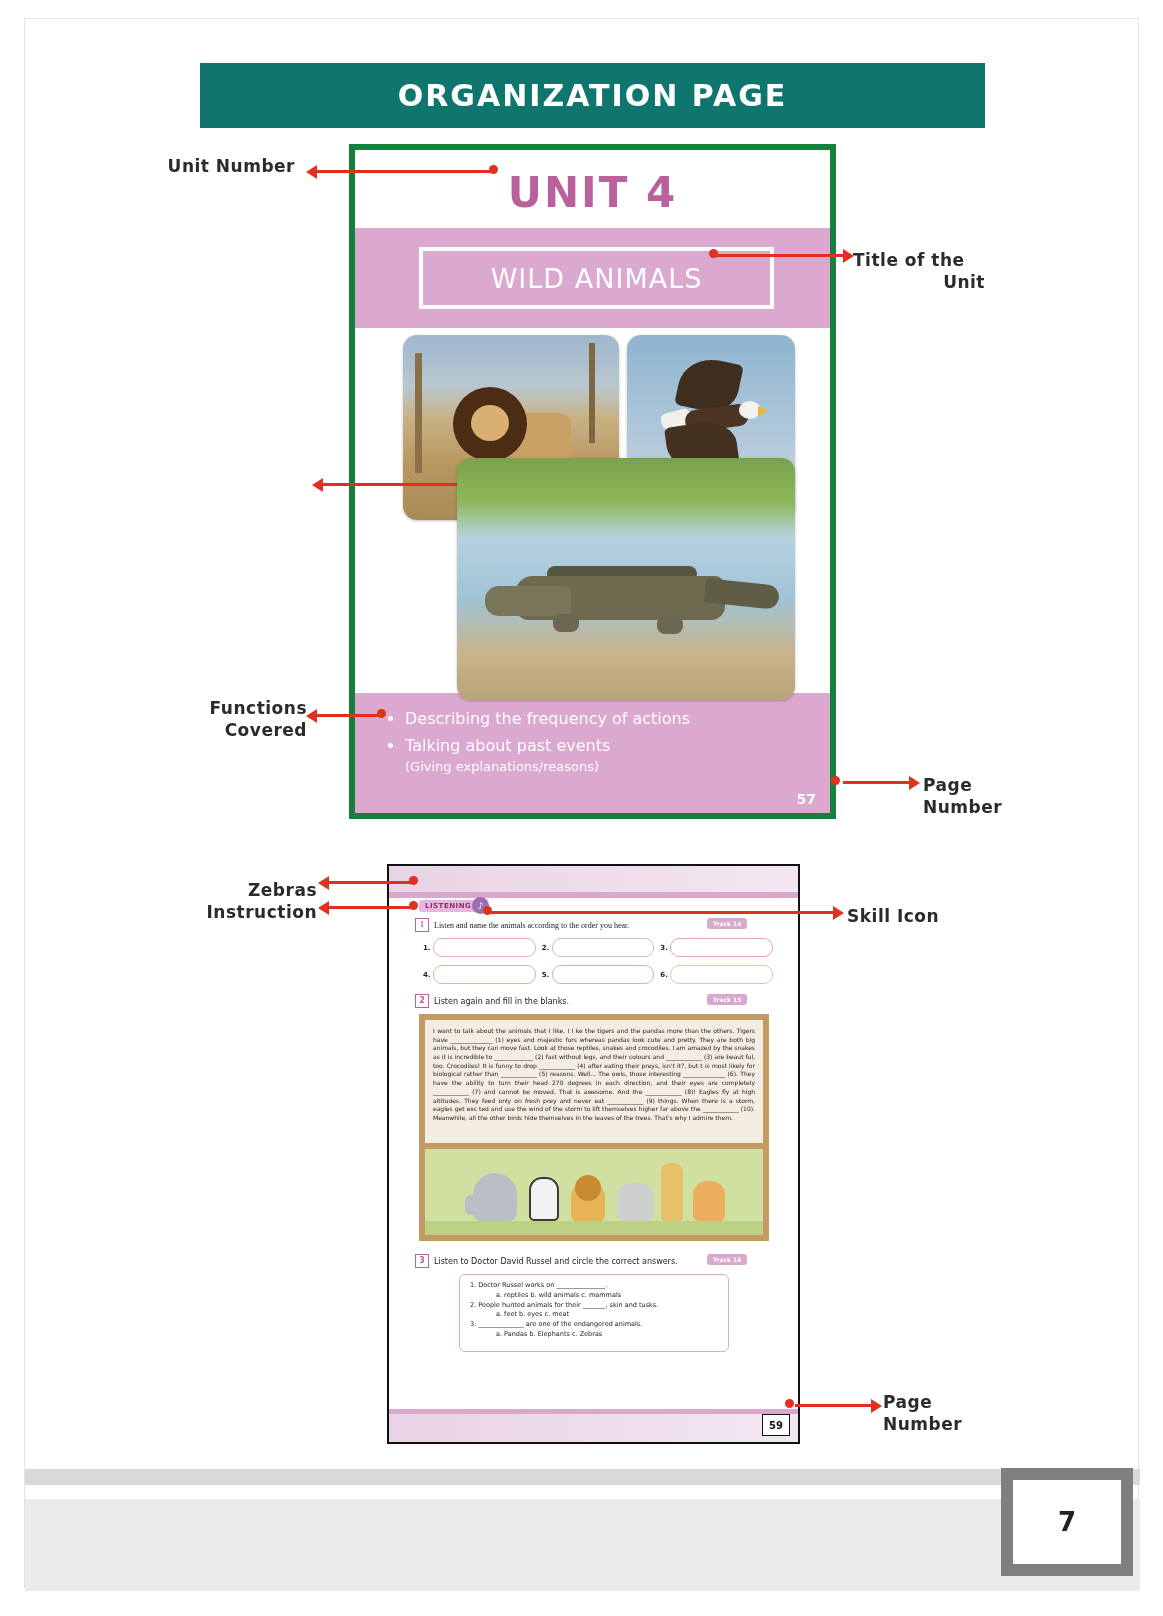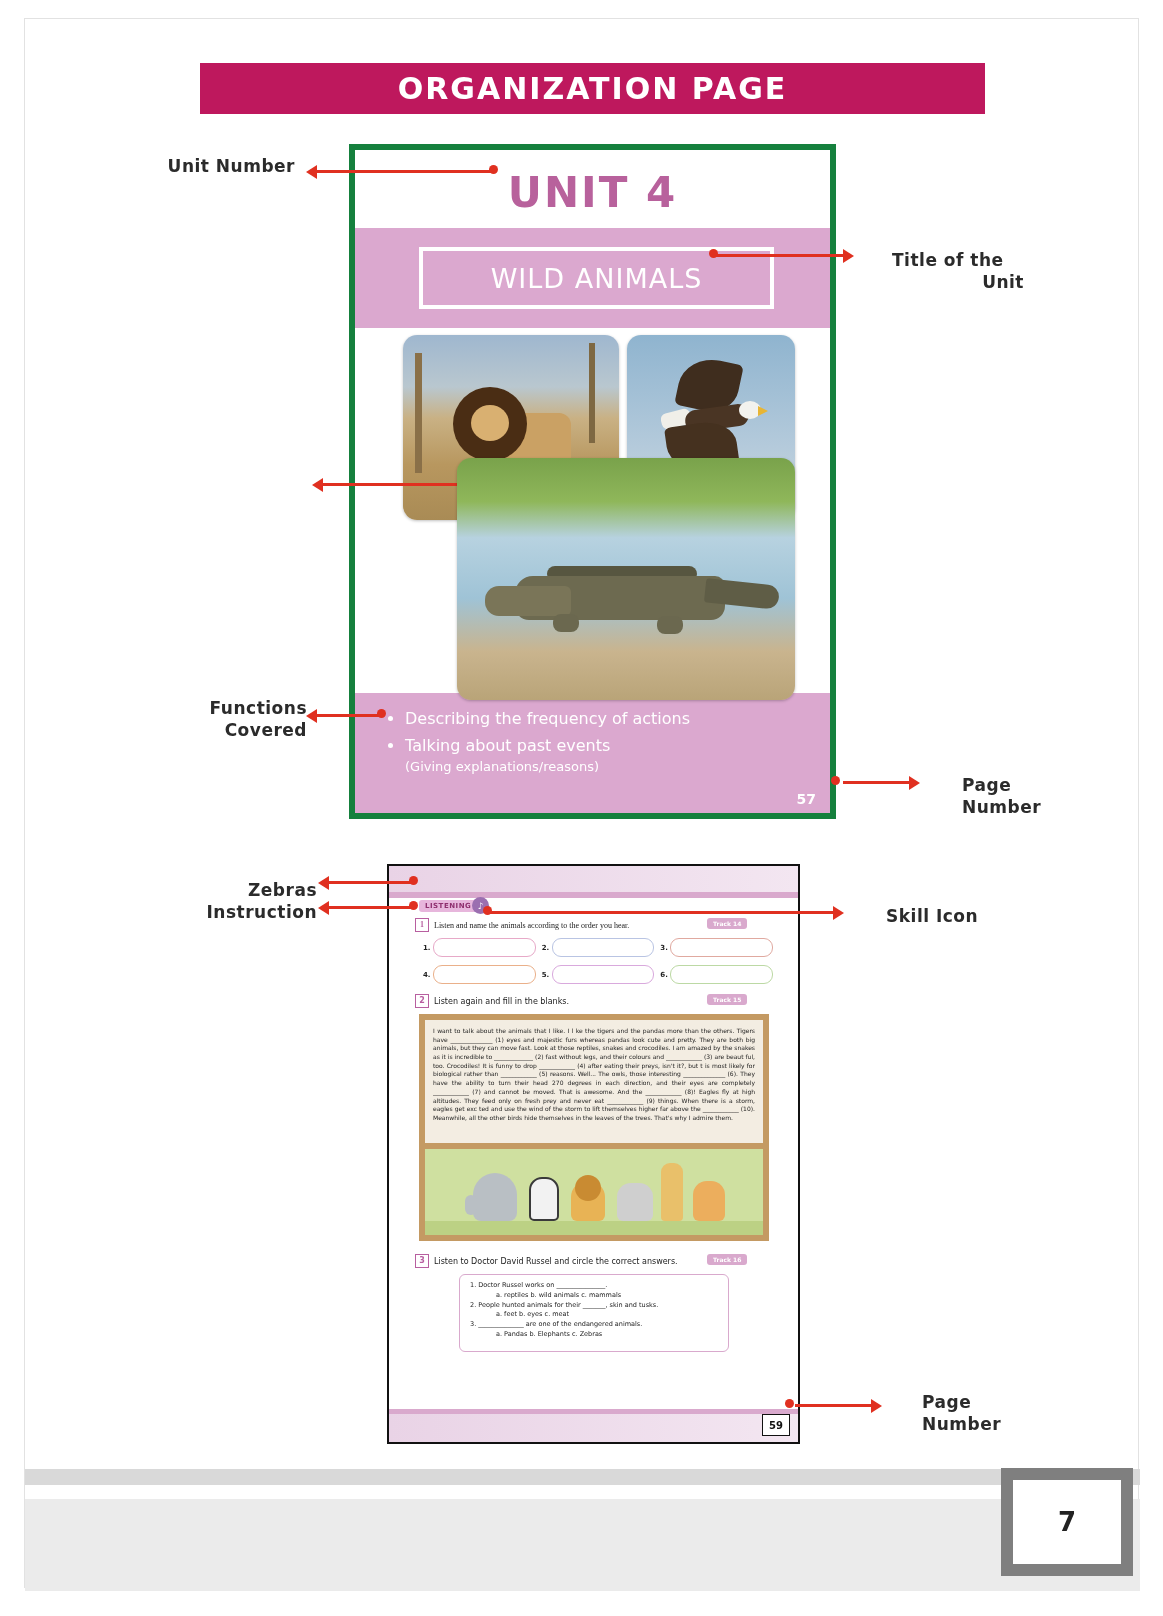--- a/index.html
+++ b/index.html
@@ -22,22 +22,22 @@
     width: 1115px; height: 1570px;
     border: 1px solid #e2e2e2;
     background: #fff;
     box-sizing: border-box;
   }
 
   
   .header-banner {
     position: absolute;
     left: 175px; top: 44px;
-    width: 785px; height: 51px;
-    background: #be185d;
+    width: 785px; height: 65px;
+    background: #0f766e;
     display: flex;
     align-items: center;
     justify-content: center;
   }
   .header-banner .title {
     color: #ffffff;
     font-size: 30px;
     font-weight: bold;
     letter-spacing: 2px;
     font-family: "DejaVu Sans", sans-serif;
@@ -394,21 +394,21 @@
 
   
   .anno-label {
     position: absolute;
     font-size: 17px;
     font-weight: bold;
     color: #2b2b2b;
     line-height: 1.3;
     letter-spacing: 0.5px;
   }
-  .anno-label.right { text-align: left; margin-left: 39px; }
+  .anno-label.right { text-align: left; }
   .anno-label.leftal { text-align: right; }
 
   .arrow { position: absolute; height: 3px; background: #e03020; }
   .arrow.to-left:before {
     content: ""; position: absolute; left: -9px; top: -5.5px;
     width: 0; height: 0;
     border-right: 11px solid #e03020;
     border-top: 7px solid transparent;
     border-bottom: 7px solid transparent;
   }

